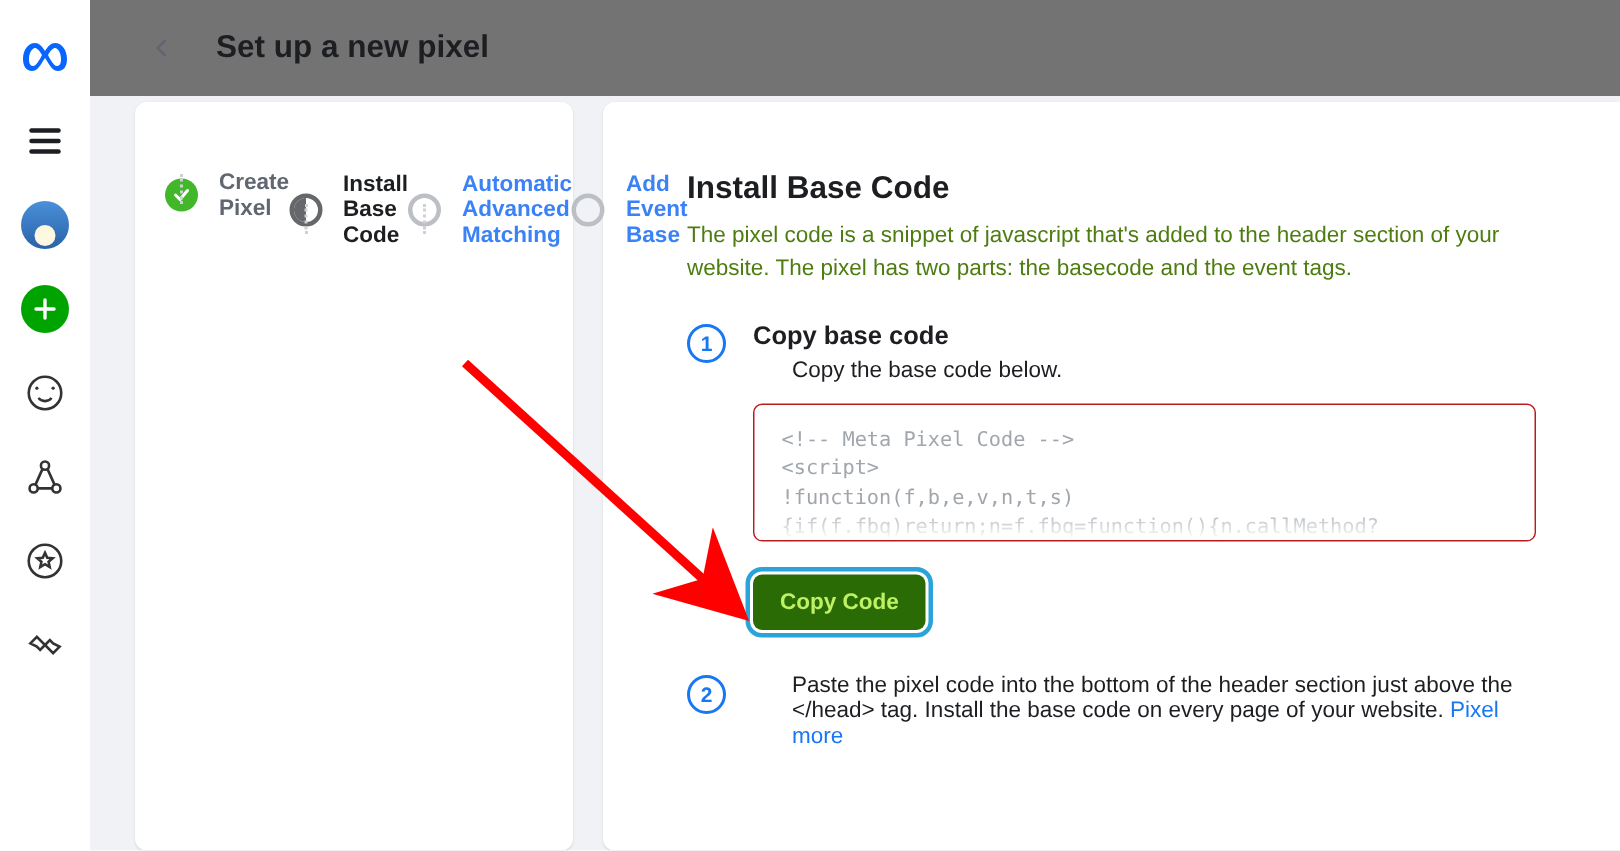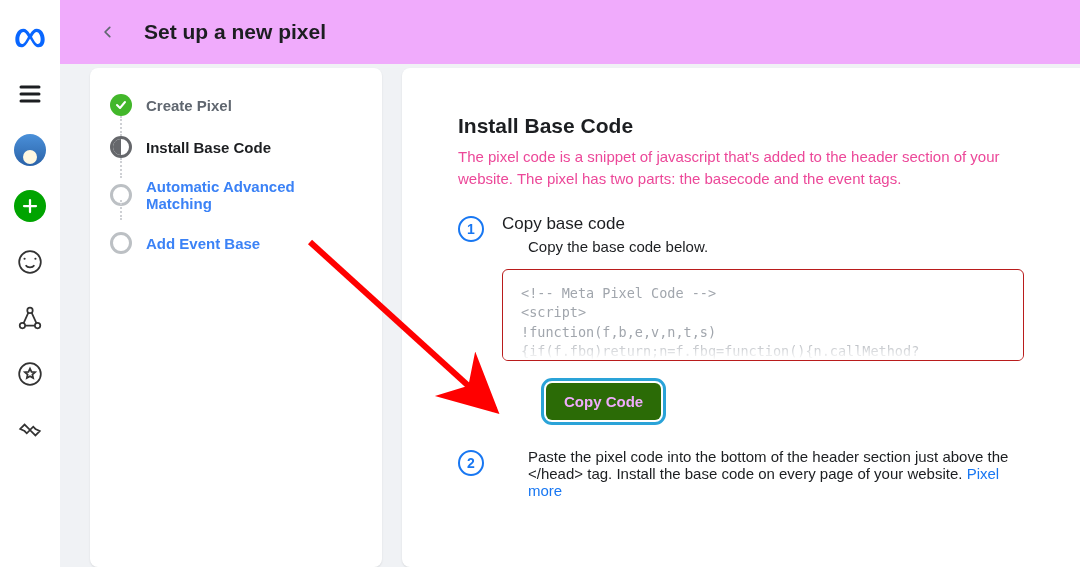--- a/index.html
+++ b/index.html
@@ -52,21 +52,21 @@
   }
   .plus-btn svg { width: 18px; height: 18px; }
   .rail-icon svg { width: 26px; height: 26px; }
   .rail-icon { color: #333; }
 
   
   .header {
     position: absolute;
     left: 60px; right: 0; top: 0;
     height: 64px;
-    background: #f0abfc;
+    background: #737373;
     display: flex;
     align-items: center;
     padding-left: 36px;
     gap: 24px;
   }
   .back-chevron {
     width: 24px; height: 24px;
     display: flex; align-items: center; justify-content: center;
     color: #606770;
   }
@@ -87,21 +87,21 @@
   }
 
   
   .stepper-card {
     width: 292px;
     background: #fff;
     border-radius: 8px;
     box-shadow: 0 1px 2px rgba(0,0,0,0.1);
     padding: 26px 20px;
   }
-  .steps { display: flex; flex-direction: column; }
+  .steps { display: flex; }
   .step {
     display: flex; align-items: center; gap: 14px;
     position: relative;
   }
   .step + .step { margin-top: 20px; }
   .step::after {
     content: "";
     position: absolute;
     left: 10px;
     top: 22px;
@@ -143,21 +143,21 @@
     overflow: hidden;
   }
   .main-title {
     font-size: 21px;
     font-weight: 700;
     color: #1c1e21;
     margin-bottom: 8px;
   }
   .main-desc {
     font-size: 15px;
-    color: #ec4899;
+    color: #4d7c0f;
     line-height: 1.45;
     margin-bottom: 24px;
   }
 
   .numstep {
     display: flex; gap: 18px;
     margin-bottom: 10px;
   }
   .numstep-circle {
     width: 26px; height: 26px;
@@ -166,21 +166,21 @@
     color: #1877f2;
     border-radius: 50%;
     display: flex; align-items: center; justify-content: center;
     font-weight: 700;
     font-size: 14px;
     margin-top: 2px;
   }
   .numstep-body { flex: 1; }
   .numstep-title {
     font-size: 17px;
-    font-weight: 400;
+    font-weight: 700;
     color: #1c1e21;
     margin-bottom: 4px;
   }
   .numstep-sub {
     font-size: 15px;
     color: #1c1e21;
     margin-bottom: 14px;
     margin-left: 26px;
   }
 
@@ -201,30 +201,29 @@
   .code-block::after {
     content: "";
     position: absolute; left: 0; right: 0; bottom: 0; height: 22px;
     background: linear-gradient(to bottom, rgba(255,255,255,0), #fff);
   }
 
   .copy-btn {
     margin-top: 22px;
     display: inline-block;
     background: #2b6b06;
-    color: #f0abfc;
+    color: #bef264;
     border: none;
     font-weight: 700;
     font-size: 15px;
     padding: 10px 18px;
     border-radius: 6px;
     outline: 3px solid #2aa3d8;
     outline-offset: 2px;
     cursor: pointer;
-    margin-left: 44px;
   }
 
   .section2 { margin-top: 28px; }
   .link { color: #1877f2; cursor: pointer; }
 
   
   .arrow {
     position: absolute;
     left: 300px;
     top: 232px;

